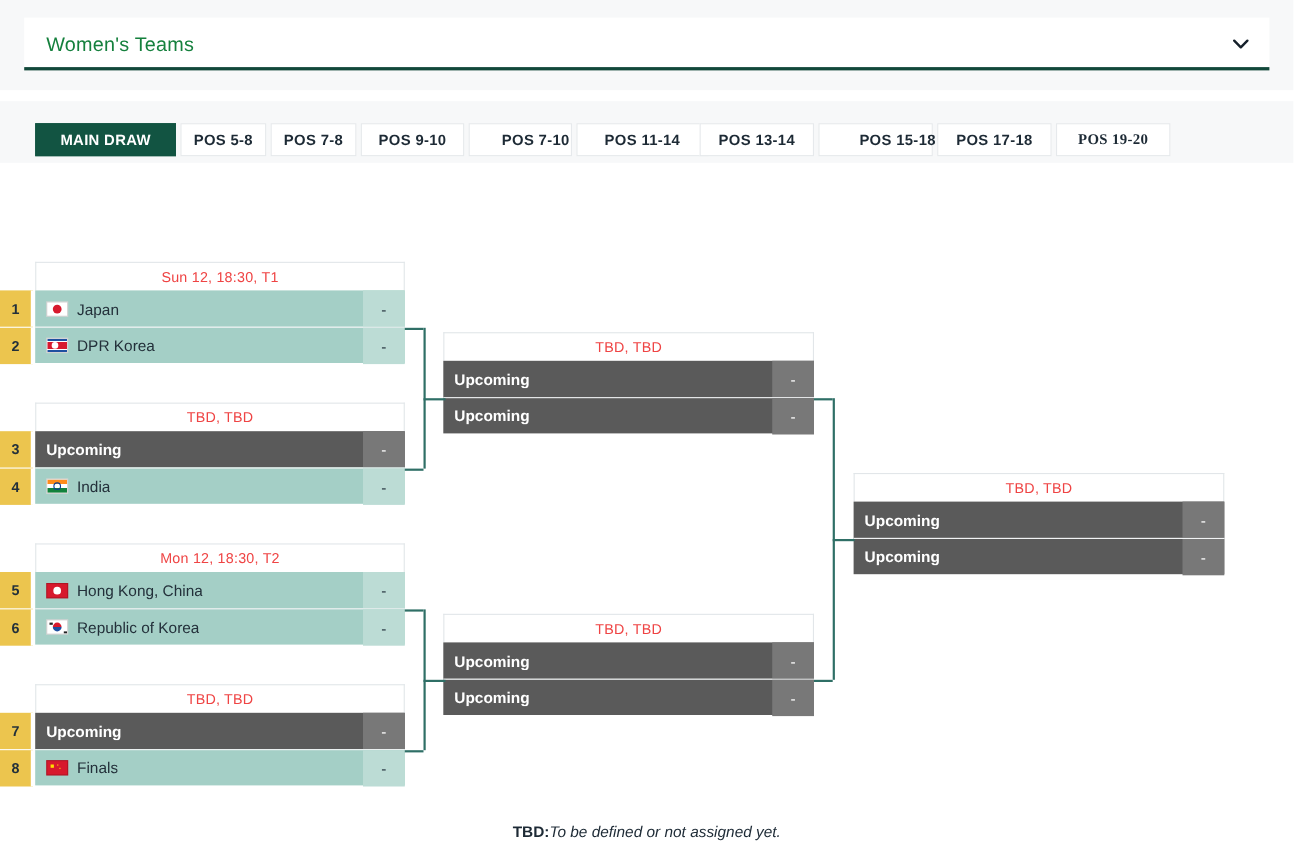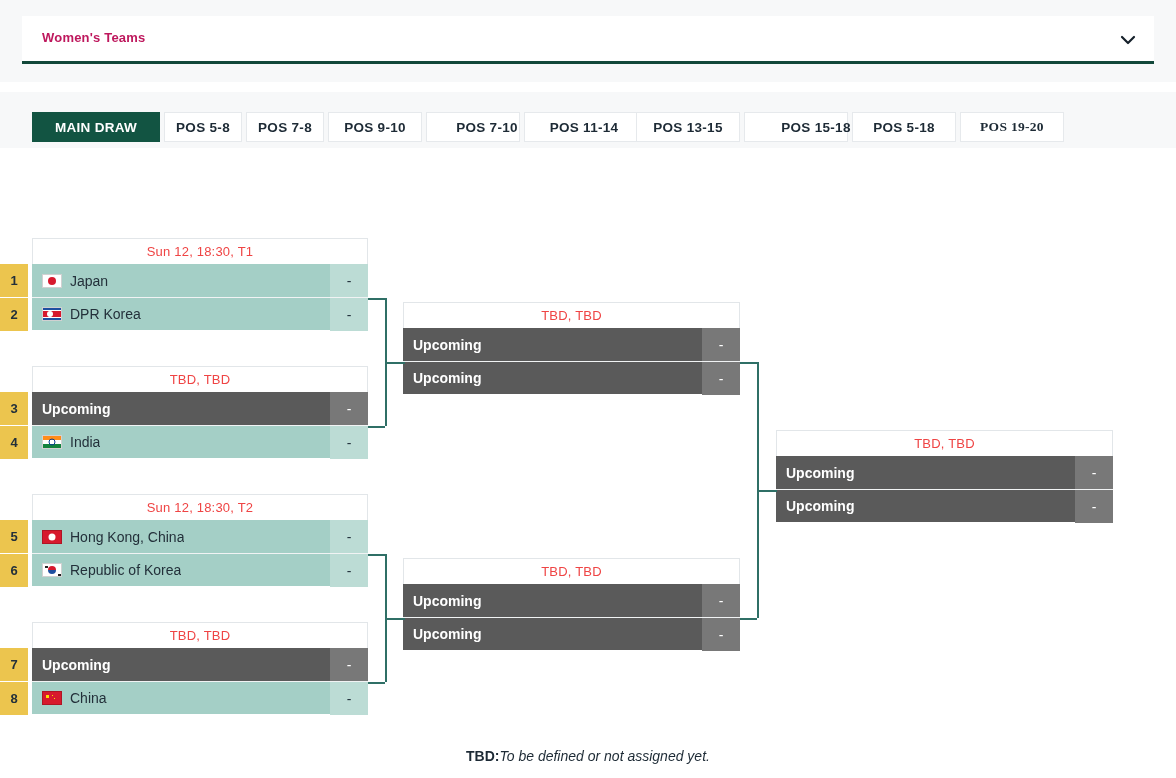--- a/index.html
+++ b/index.html
@@ -26,23 +26,23 @@
     position: absolute;
     left: 22px; top: 16px;
     width: 1132px; height: 48px;
     background: #ffffff;
     border-bottom: 3px solid #12483a;
     box-sizing: border-box;
   }
   .selector-label {
     position: absolute;
     left: 20px; top: 14px;
-    font-size: 13px;
-    font-weight: bold;
-    color: #be185d;
+    font-size: 18px;
+    font-weight: normal;
+    color: #15803d;
     letter-spacing: .2px;
   }
   .chevron {
     position: absolute;
     right: 16px; top: 14px;
     width: 20px; height: 20px;
   }
 
   
   .tabs {
@@ -266,23 +266,23 @@
     </div>
   </div>
 
   <div class="tabs">
       <div class="tab active" style="left: 32px; width: 128px;">MAIN DRAW</div>
       <div class="tab" style="left: 164px; width: 78px;">POS 5-8</div>
       <div class="tab" style="left: 246px; width: 78px;">POS 7-8</div>
       <div class="tab" style="left: 328px; width: 94px;">POS 9-10</div>
       <div class="tab" style="left: 426px; width: 94px; padding-left: 28px;">POS 7-10</div>
       <div class="tab" style="left: 524px; width: 120px;">POS 11-14</div>
-      <div class="tab" style="left: 636px; width: 104px;">POS 13-15</div>
+      <div class="tab" style="left: 636px; width: 104px;">POS 13-14</div>
       <div class="tab" style="left: 744px; width: 104px; padding-left: 40px;">POS 15-18</div>
-      <div class="tab" style="left: 852px; width: 104px;">POS 5-18</div>
+      <div class="tab" style="left: 852px; width: 104px;">POS 17-18</div>
       <div class="tab" style="left: 960px; width: 104px; font-family: Liberation Serif, serif;">POS 19-20</div>
     </div>
 
 
   <div class="bracket">
       <div class="match" style="left: 32px; top: 10px; width: 336px;">
         <div class="match-head">Sun 12, 18:30, T1</div>
         <div class="row teal">
           <div class="seed">1</div>
           <span class="flag f-jp"></span>
@@ -304,21 +304,21 @@
           <div class="score">-</div>
         </div>
         <div class="row teal">
           <div class="seed">4</div>
           <span class="flag f-in"></span>
           <span class="team">India</span>
           <div class="score">-</div>
         </div>
       </div>
       <div class="match" style="left: 32px; top: 266px; width: 336px;">
-        <div class="match-head">Sun 12, 18:30, T2</div>
+        <div class="match-head">Mon 12, 18:30, T2</div>
         <div class="row teal">
           <div class="seed">5</div>
           <span class="flag f-hk"></span>
           <span class="team">Hong Kong, China</span>
           <div class="score">-</div>
         </div>
         <div class="row teal">
           <div class="seed">6</div>
           <span class="flag f-kr"></span>
           <span class="team">Republic of Korea</span>
@@ -328,21 +328,21 @@
       <div class="match" style="left: 32px; top: 394px; width: 336px;">
         <div class="match-head">TBD, TBD</div>
         <div class="row dark">
           <div class="seed">7</div>
           <span class="team nopad">Upcoming</span>
           <div class="score">-</div>
         </div>
         <div class="row teal">
           <div class="seed">8</div>
           <span class="flag f-cn"></span>
-          <span class="team">China</span>
+          <span class="team">Finals</span>
           <div class="score">-</div>
         </div>
       </div>
       <div class="match" style="left: 403px; top: 74px; width: 337px;">
         <div class="match-head">TBD, TBD</div>
         <div class="row dark">
           <span class="team nopad">Upcoming</span>
           <div class="score">-</div>
         </div>
         <div class="row dark">

